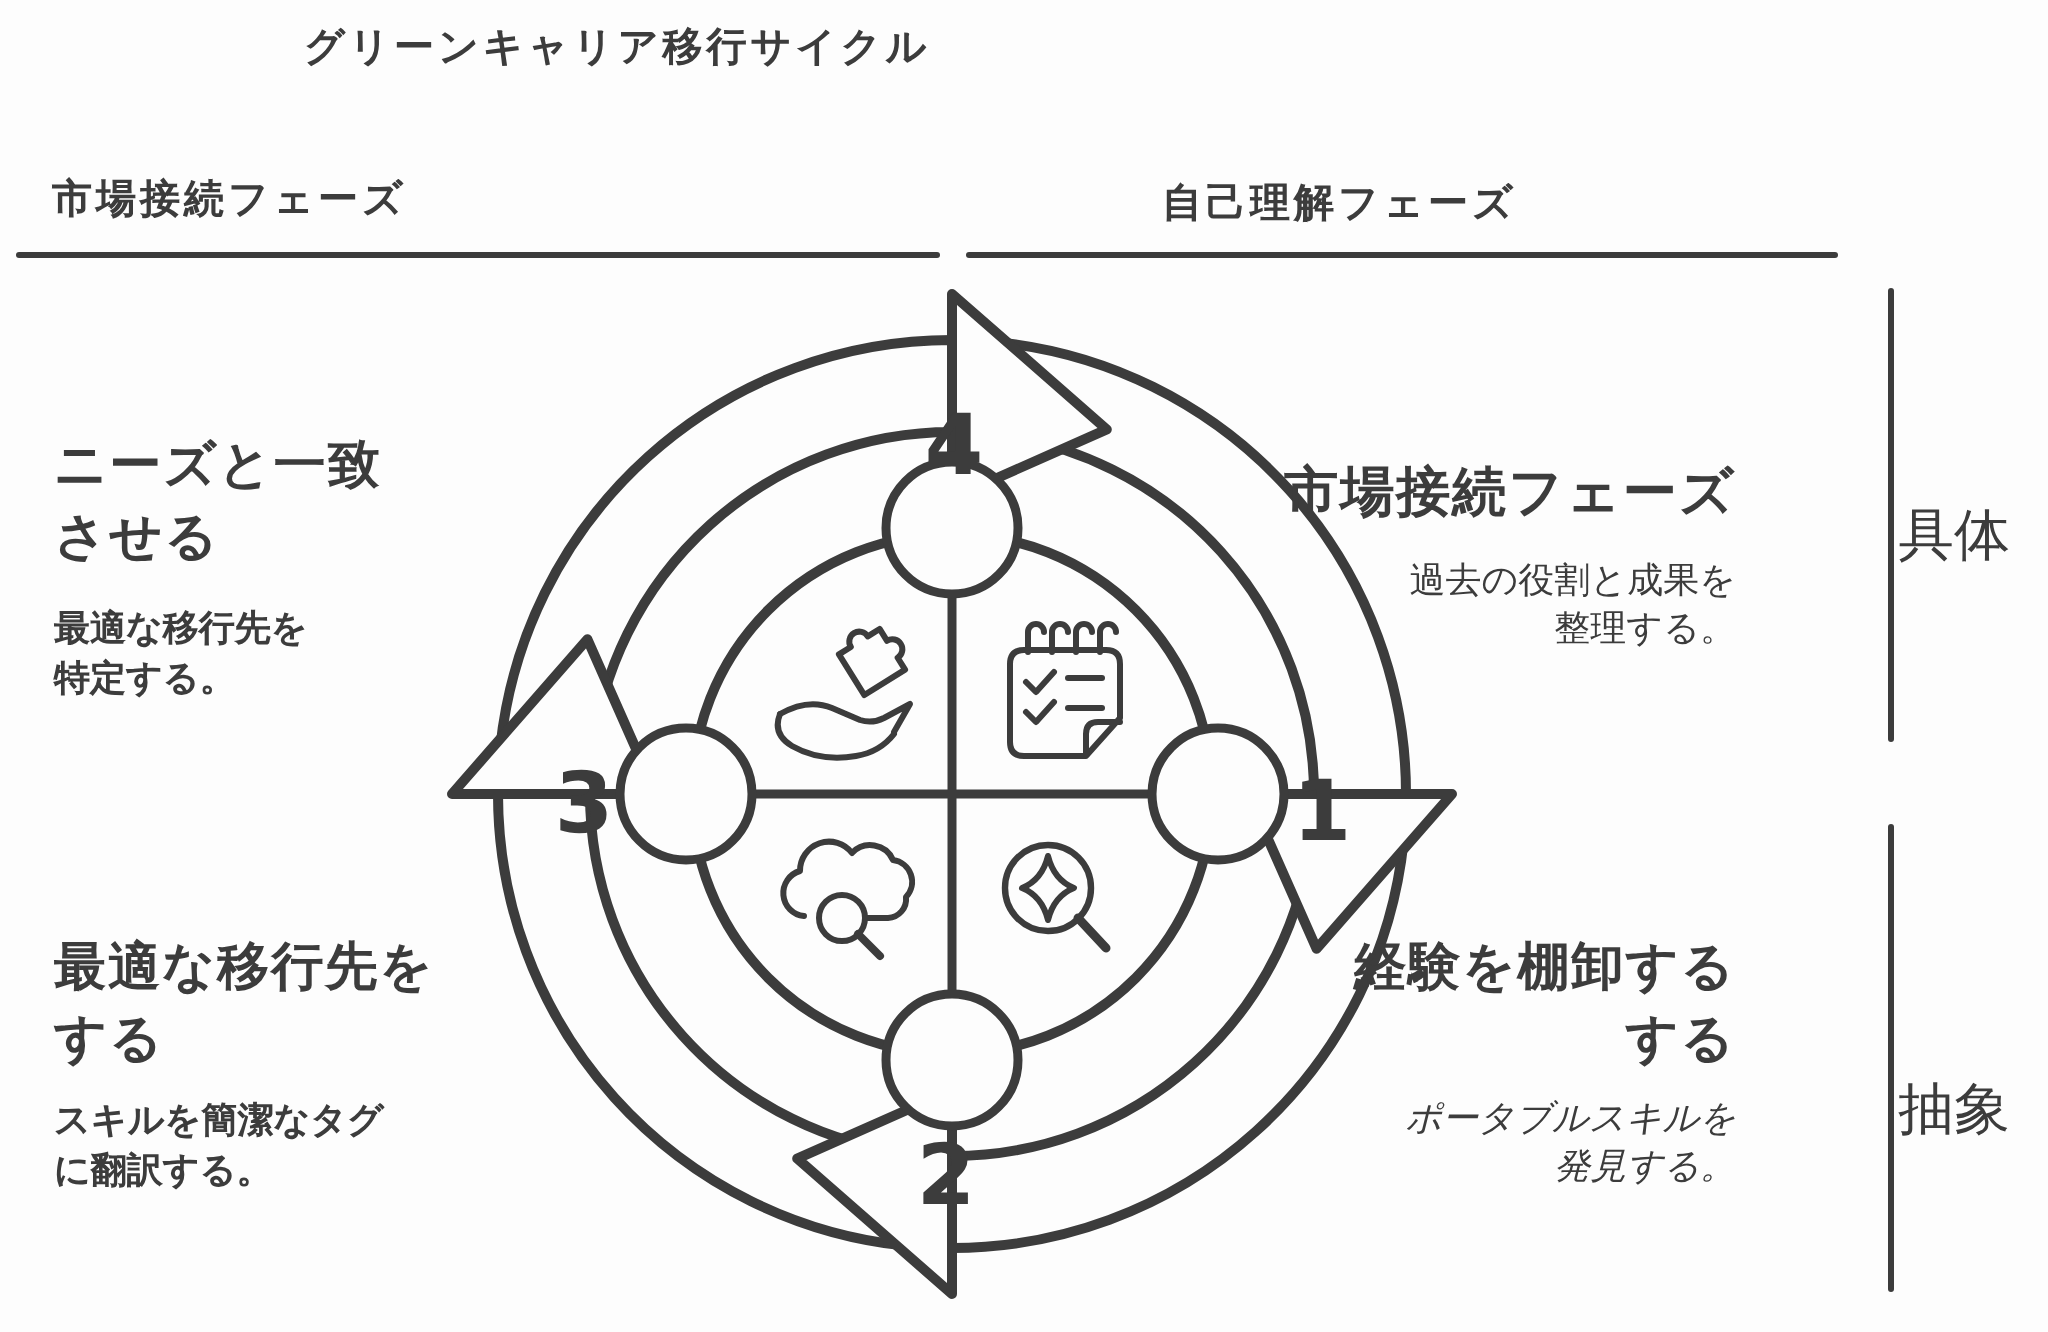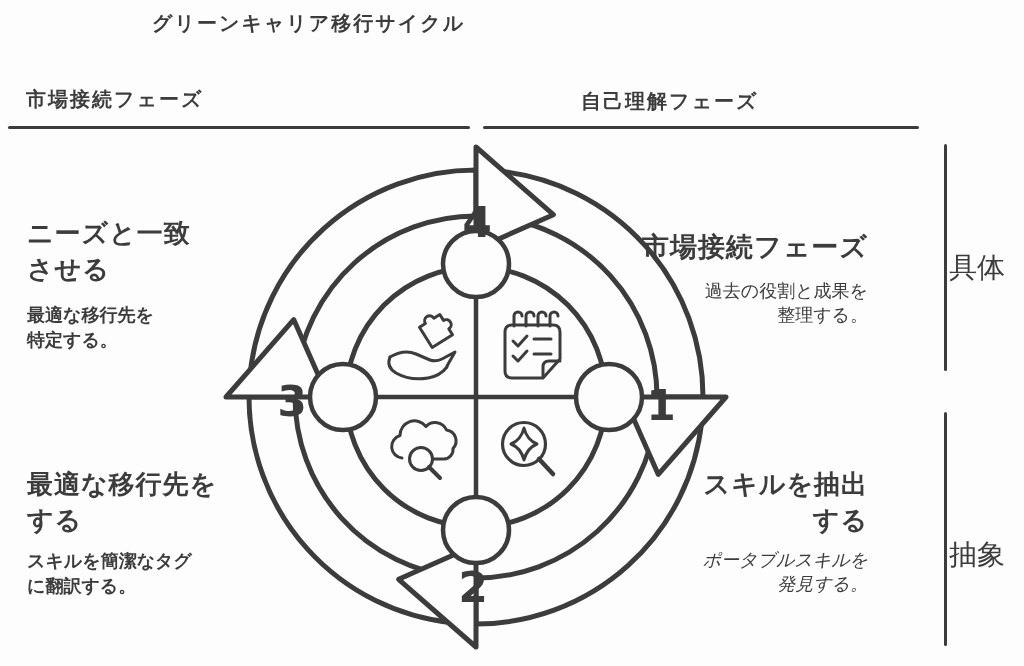--- a/index.html
+++ b/index.html
@@ -140,16 +140,16 @@
 
 <div class="abs blk-title pre bl-title">最適な移行先を
 する</div>
 <div class="abs blk-body pre bl-body">スキルを簡潔なタグ
 に翻訳する。</div>
 
 <div class="abs blk-title pre right-col tr-title">市場接続フェーズ</div>
 <div class="abs blk-body pre right-col tr-body">過去の役割と成果を
 整理する。</div>
 
-<div class="abs blk-title pre right-col br-title">スキルを抽出
+<div class="abs blk-title pre right-col br-title">経験を棚卸する
 する</div>
 <div class="abs blk-body pre right-col br-body">ポータブルスキルを
 発見する。</div>
 
 </body></html>

